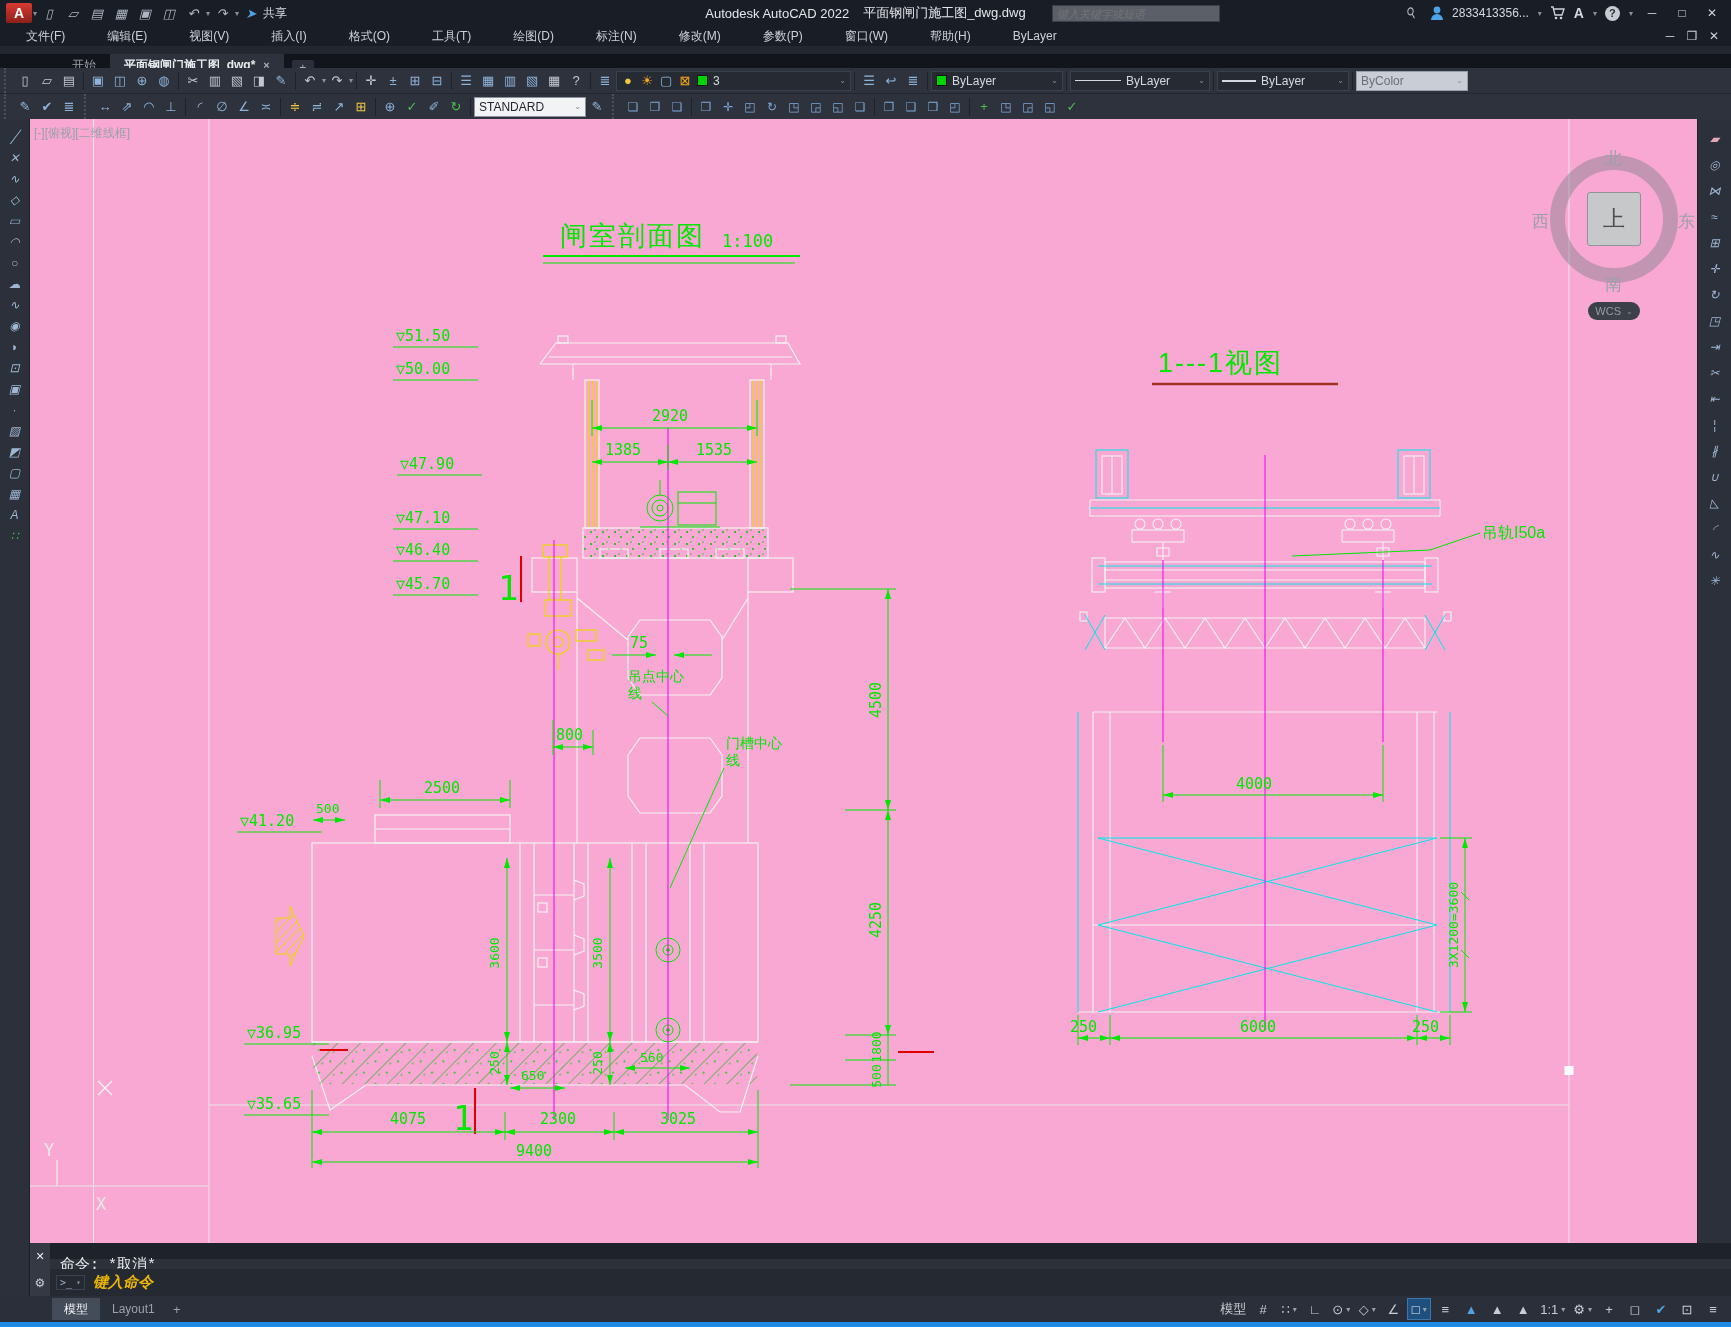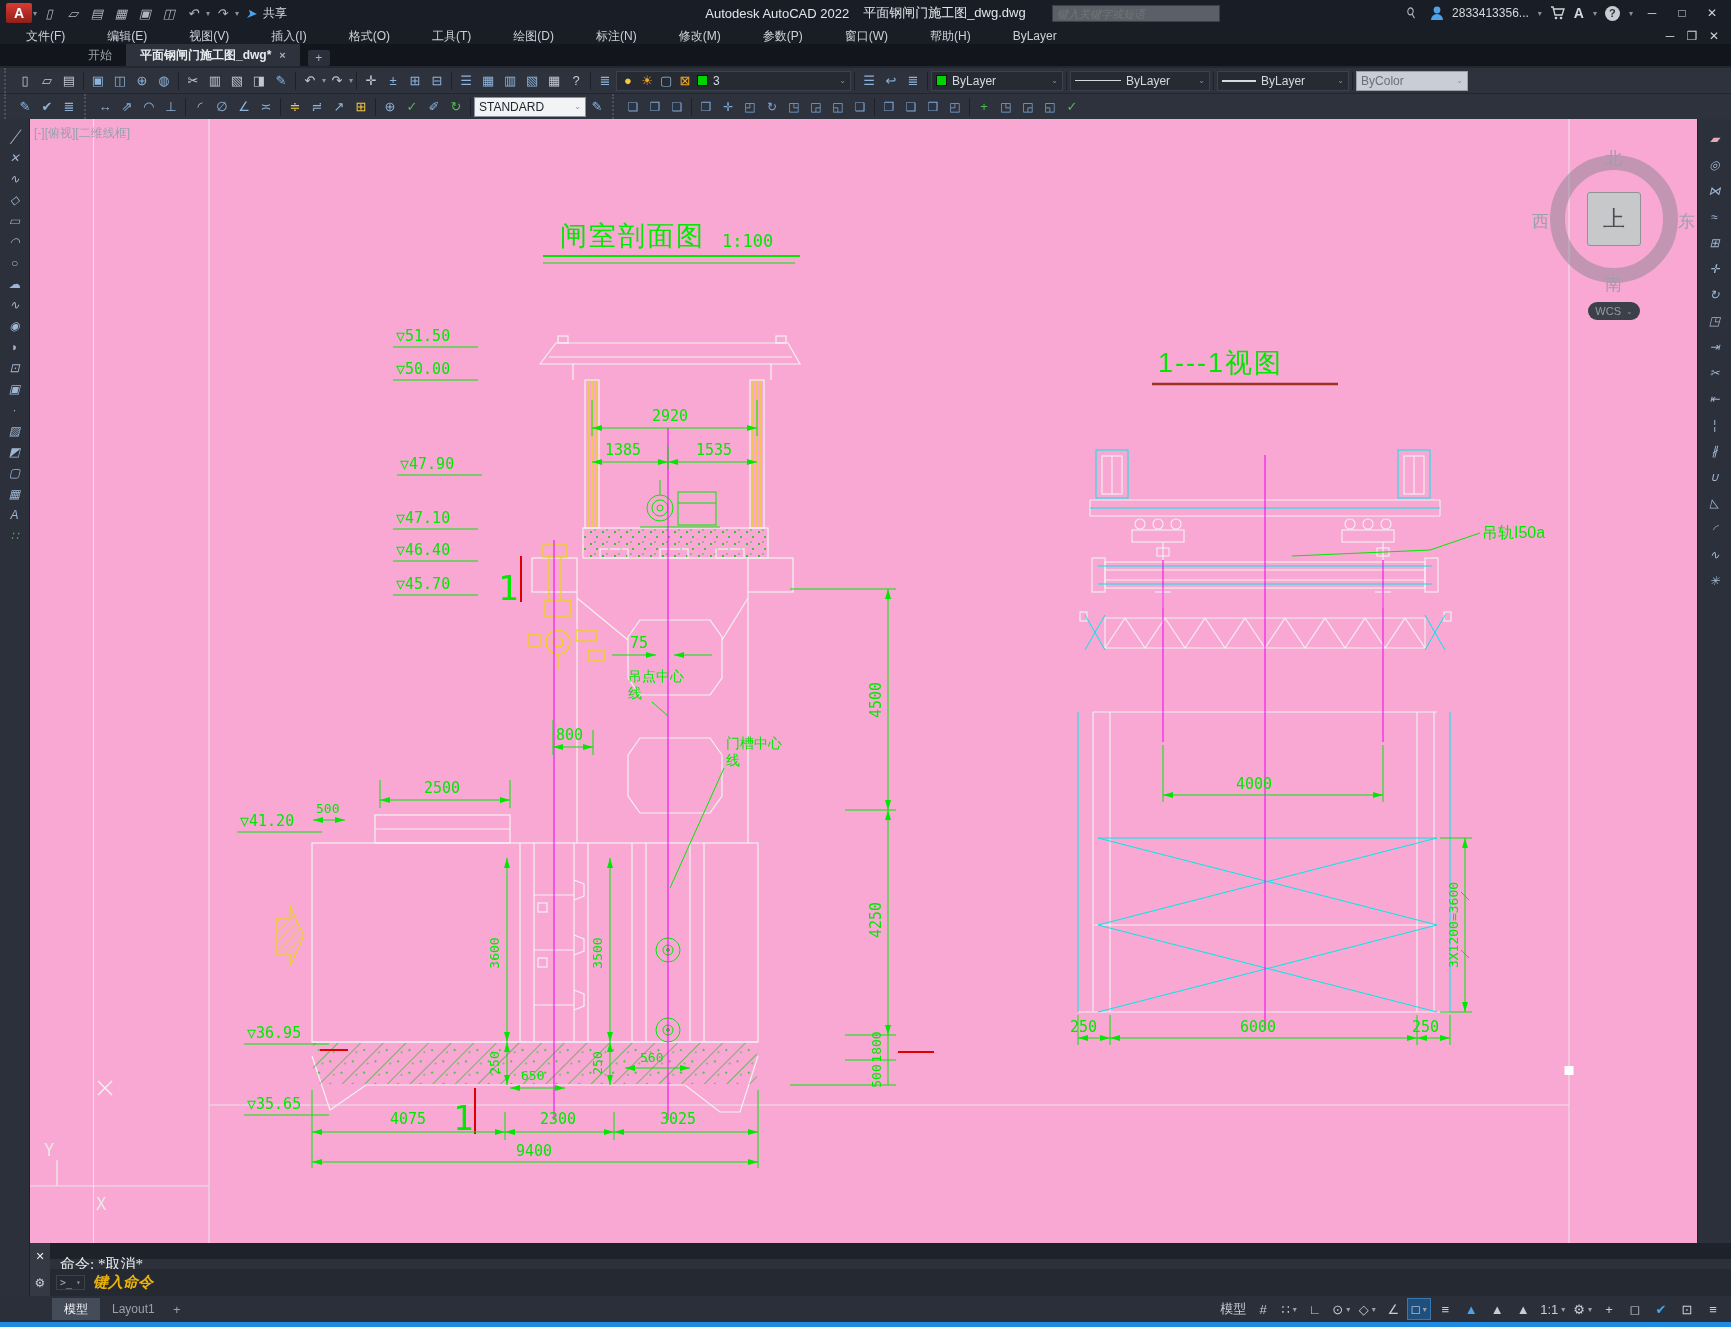--- a/index.html
+++ b/index.html
@@ -28,21 +28,21 @@
   #helpdot { width:15px; height:15px; border-radius:50%; background:#c7ccd2; color:#2b2f36;
     font-weight:bold; font-size:11px; display:flex; align-items:center; justify-content:center; }
 
   
   #menubar { left:0; top:26px; width:1731px; height:20px; background:#191d26; display:flex;
     align-items:center; padding-left:14px; gap:18px; }
   .menu-item { color:#ccd1d9; font-size:12px; padding:2px 12px; cursor:default; }
   #doc-winbtns { position:absolute; right:6px; top:27px; display:flex; }
 
   
-  #filetabs { left:0; top:44px; width:1731px; height:22px; background:#12151c; display:flex; align-items:flex-end;padding-left:16px; }
+  #filetabs { left:0; top:54px; width:1731px; height:22px; background:#12151c; display:flex; align-items:flex-end; }
   .ftab { height:22px; padding:0 14px; display:flex; align-items:center; gap:8px; font-size:12px; color:#9aa1ab; }
   .ftab.start { margin-left:58px; }
   .ftab.active { background:#2d323c; color:#e8ebef; font-weight:bold; }
   .ftab .x { color:#aab0ba; font-size:11px; }
   .ftab-add { width:22px; height:16px; margin-left:8px; background:#2a2f39; color:#aab0ba;
     display:flex; align-items:center; justify-content:center; font-size:12px; border-radius:2px; }
 
   
   .tbar { left:0; width:1731px; background:#2d323c; display:flex; align-items:center; }
   #tb1 { top:68px; height:25px; }
@@ -81,21 +81,21 @@
   .vc-lbl { position:absolute; color:#9aa0a8; font-size:17px; }
   #wcs-pill { left:1588px; top:302px; width:52px; height:18px; background:#3c4149; border-radius:9px;
     color:#959ba3; font-size:11px; display:flex; align-items:center; justify-content:center; gap:4px; }
 
   
   #cmdpanel { left:30px; top:1243px; width:1701px; height:53px; background:#1e222a; display:grid;
     grid-template-columns:20px 1fr; grid-template-rows:26px 27px; }
   #cmd-x { grid-row:1; grid-column:1; background:#343943; color:#e8eaec; display:flex; align-items:center; justify-content:center; font-size:11px;}
   #cmd-wr { grid-row:2; grid-column:1; background:#343943; color:#c8cdd4; display:flex; align-items:center; justify-content:center; font-size:12px;}
   #cmd-hist { grid-row:1; grid-column:2; background:#2c313a; color:#e8eaec; font-size:15px;
-    display:flex; align-items:center; padding-left:10px; font-family:Liberation Serif, serif;margin-top:16px; }
+    display:flex; align-items:center; padding-left:10px; font-family:Liberation Mono, monospace;margin-top:16px; }
   #cmd-inrow { grid-row:2; grid-column:2; background:#252a32; display:flex; align-items:center; gap:8px; padding-left:6px;}
   #cmd-prompt { color:#9fb6d4; font-size:10px; font-family:"DejaVu Sans Mono",monospace; border:1px solid #3c424d; padding:1px 3px; display:flex; gap:3px; align-items:center;}
   #cmd-input { color:#eab308; font-style:italic; font-size:15px;font-weight:bold; }
 
   
   #bottombar { left:0; top:1296px; width:1731px; height:26px; background:#2a2f39; display:flex; align-items:center; }
   .ltab { height:22px; padding:0 12px; display:flex; align-items:center; font-size:12px; color:#9aa1ab; }
   .ltab.active { background:#454c59; color:#f0f2f5; }
   .ltab-add { width:20px; text-align:center; color:#9aa1ab; font-size:13px; }
   #status { margin-left:auto; display:flex; align-items:center; gap:2px; padding-right:6px; }

